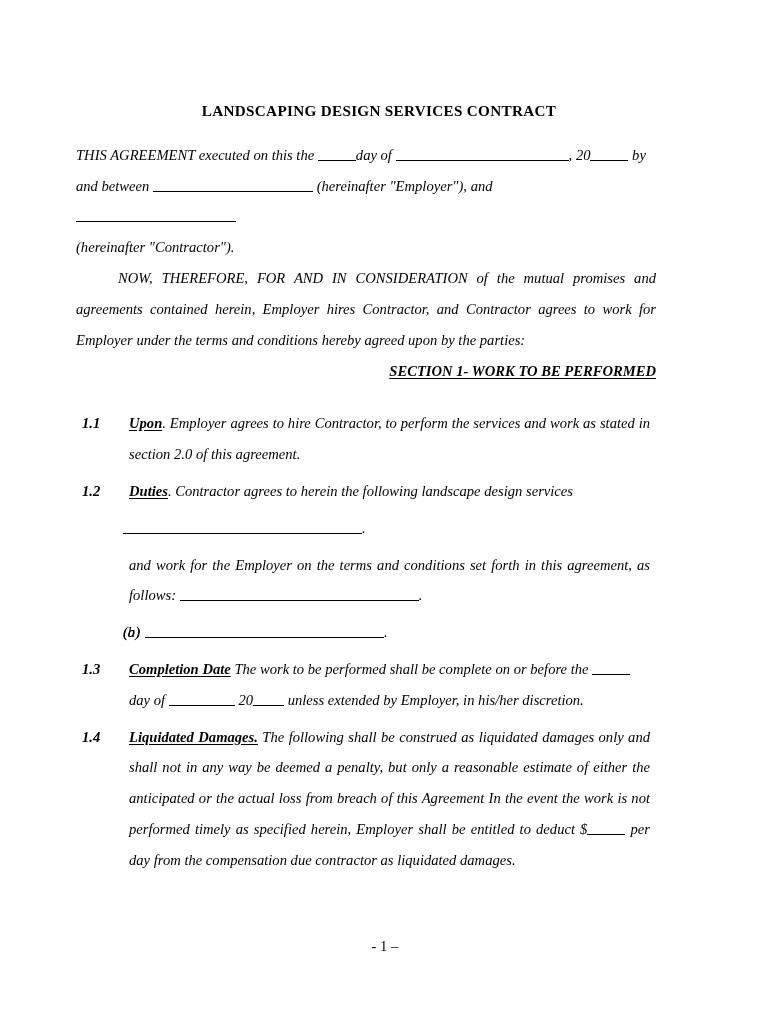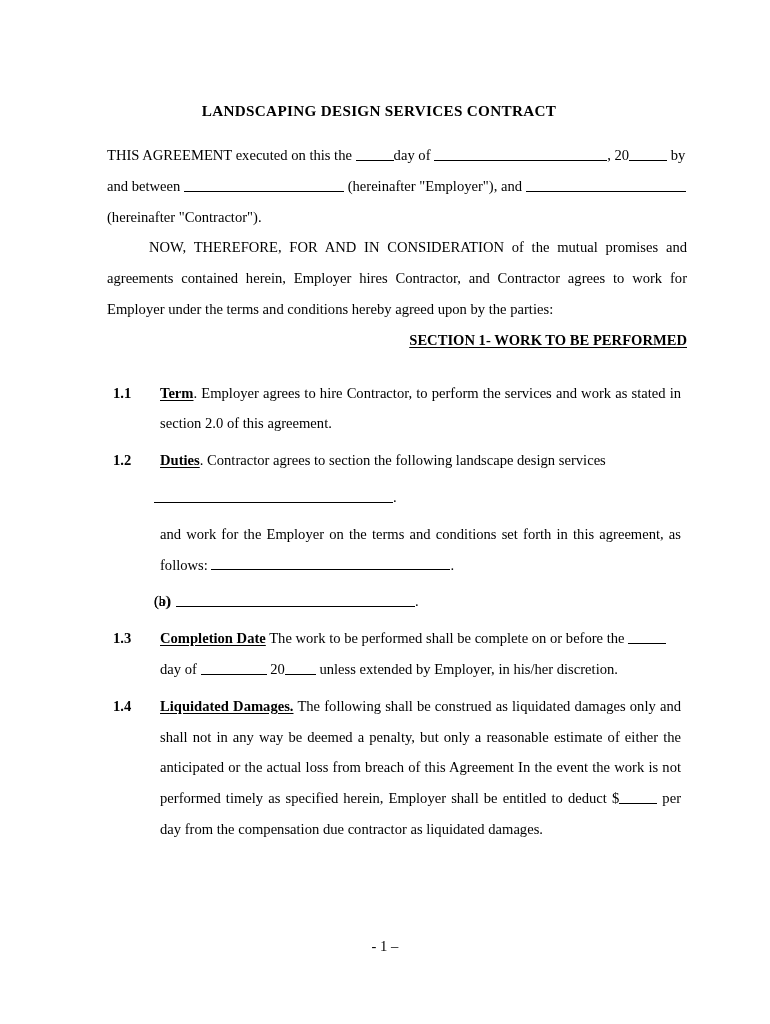--- a/index.html
+++ b/index.html
@@ -31,25 +31,26 @@
     text-align: center;
     font-size: 15.2px;
     font-weight: bold;
     letter-spacing: 0.02em;
     line-height: 1.2;
   }
 
   
   .body-block {
     position: absolute;
-    left: 107px;
+    left: 76px;
     top: 140px;
     width: 580px;
     font-size: 14.6px;
     line-height: 30.8px;
+    font-style: italic;
   }
 
   p.para {
     margin: 0;
     text-align: justify;
     text-justify: inter-word;
   }
   p.para.flush { text-align: left; }
 
   .indent-first { display: inline-block; width: 42px; }
@@ -158,25 +159,25 @@
 
     <p class="para"><span class="indent-first"></span><span>NOW, THEREFORE, FOR AND IN CONSIDERATION of the mutual promises and agreements contained herein, Employer hires Contractor, and Contractor agrees to work for Employer under the terms and conditions hereby agreed upon by the parties:</span></p>
 
     <p class="section-heading-wrap">
       <span class="section-heading">SECTION 1- WORK TO BE PERFORMED</span>
     </p>
 
     <div style="height:16px"></div>
 
     <p class="clause">
-      <span class="num">1.1</span><span class="lead">Term</span><span>. </span><span>Employer agrees to hire Contractor, to perform the services and work as stated in section 2.0 of this agreement.</span>
+      <span class="num">1.1</span><span class="lead">Upon</span><span>. </span><span>Employer agrees to hire Contractor, to perform the services and work as stated in section 2.0 of this agreement.</span>
     </p>
 
     <p class="clause">
-      <span class="num">1.2</span><span class="lead">Duties</span><span>. </span><span>Contractor agrees to section the following landscape design services</span>
+      <span class="num">1.2</span><span class="lead">Duties</span><span>. </span><span>Contractor agrees to herein the following landscape design services</span>
     </p>
     <p class="blank-row"><span class="blank-line"></span><span>.</span></p>
 
     <p class="clause"><span>and work for the Employer on the terms and conditions set forth in this agreement, as follows: </span><span class="blank-line"></span><span>.</span></p>
 
     <p class="subitem">
       <span class="alpha">(a)</span>
     </p>
 
     <p class="subitem">

